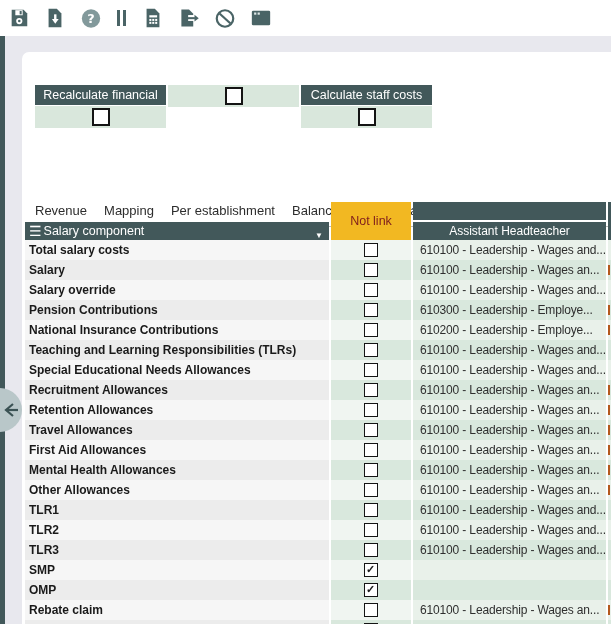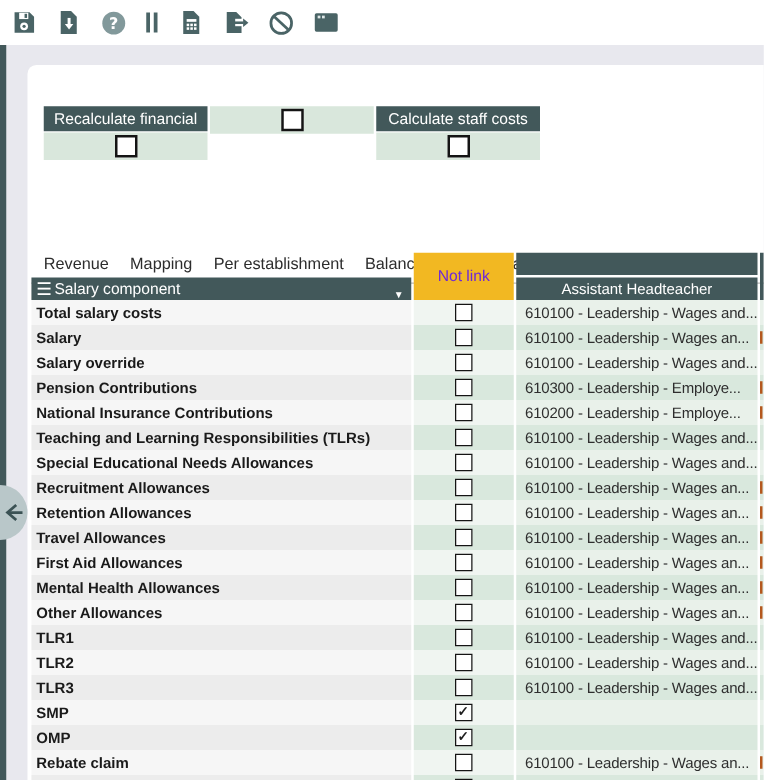--- a/index.html
+++ b/index.html
@@ -33,21 +33,21 @@
   .tab{position:relative;font-size:13px;color:#2d2d2d;padding:4px 0 8px 0;cursor:pointer;white-space:nowrap;}
   .tab.active{font-weight:bold;color:#0f172a;}
   .tab.active::after{content:"";position:absolute;left:-2px;right:-2px;bottom:-2px;height:4px;background:#3c5456;}
   
   .grid{position:absolute;left:25px;top:202px;width:586px;height:422px;overflow:hidden;z-index:2;}
   .grid-header{position:relative;height:38px;}
   .hd-salary{position:absolute;left:0;top:20px;width:304px;height:18px;background:#42585a;color:#fff;
     font-size:12.5px;line-height:18px;padding-left:4px;box-sizing:border-box;cursor:pointer;display:flex;align-items:center;}
   .hd-salary .menu-icon{font-size:14px;margin-right:2px;line-height:18px;}
   .hd-salary .caret{position:absolute;right:6px;font-size:8px;top:5px;}
-  .hd-notlink{position:absolute;left:306px;top:0;width:80px;height:38px;background:#f2b822;color:#6d28d9;
+  .hd-notlink{position:absolute;left:306px;top:0;width:80px;height:38px;background:#f2b822;color:#7f1d1d;
     font-size:12.5px;display:flex;align-items:center;justify-content:center;cursor:pointer;}
   .hd-group{position:absolute;left:388px;top:0;width:193px;height:18px;background:#42585a;}
   .hd-ah{position:absolute;left:388px;top:20px;width:193px;height:18px;background:#42585a;color:#fff;
     font-size:12px;line-height:18px;text-align:center;cursor:pointer;}
   .hd-sliver{position:absolute;left:583px;top:0;width:3px;height:38px;background:#42585a;}
   .grid-body{position:relative;}
   .grow{display:grid;grid-template-columns:304px 80px 193px 3px;column-gap:2px;height:20px;}
   .c1{font-size:12px;font-weight:bold;color:#1a1a1a;line-height:20px;padding-left:4px;
       white-space:nowrap;overflow:hidden;box-sizing:border-box;}
   .c2{display:flex;align-items:center;justify-content:center;}

